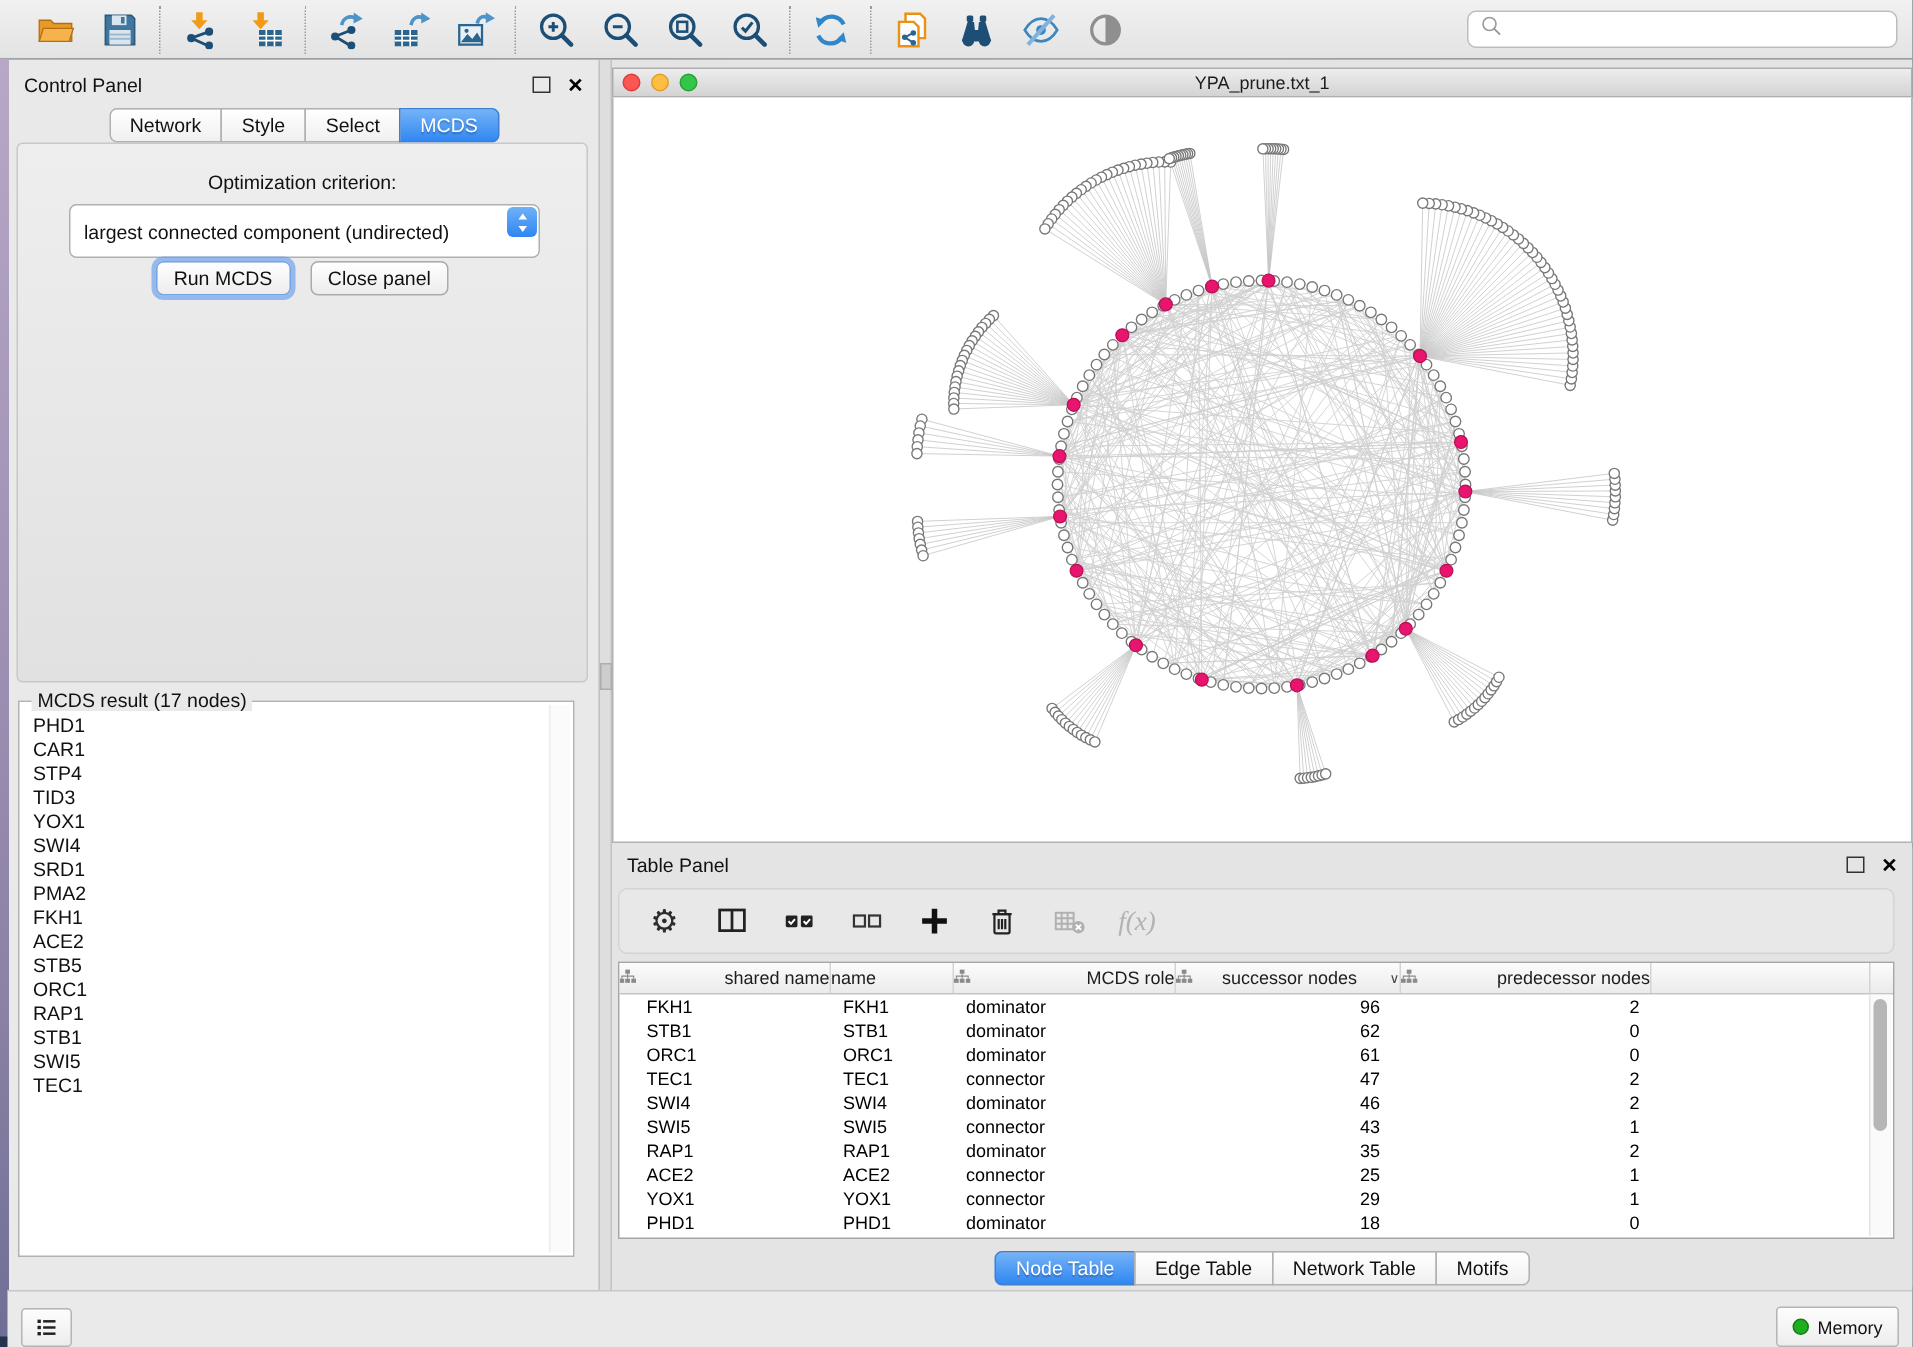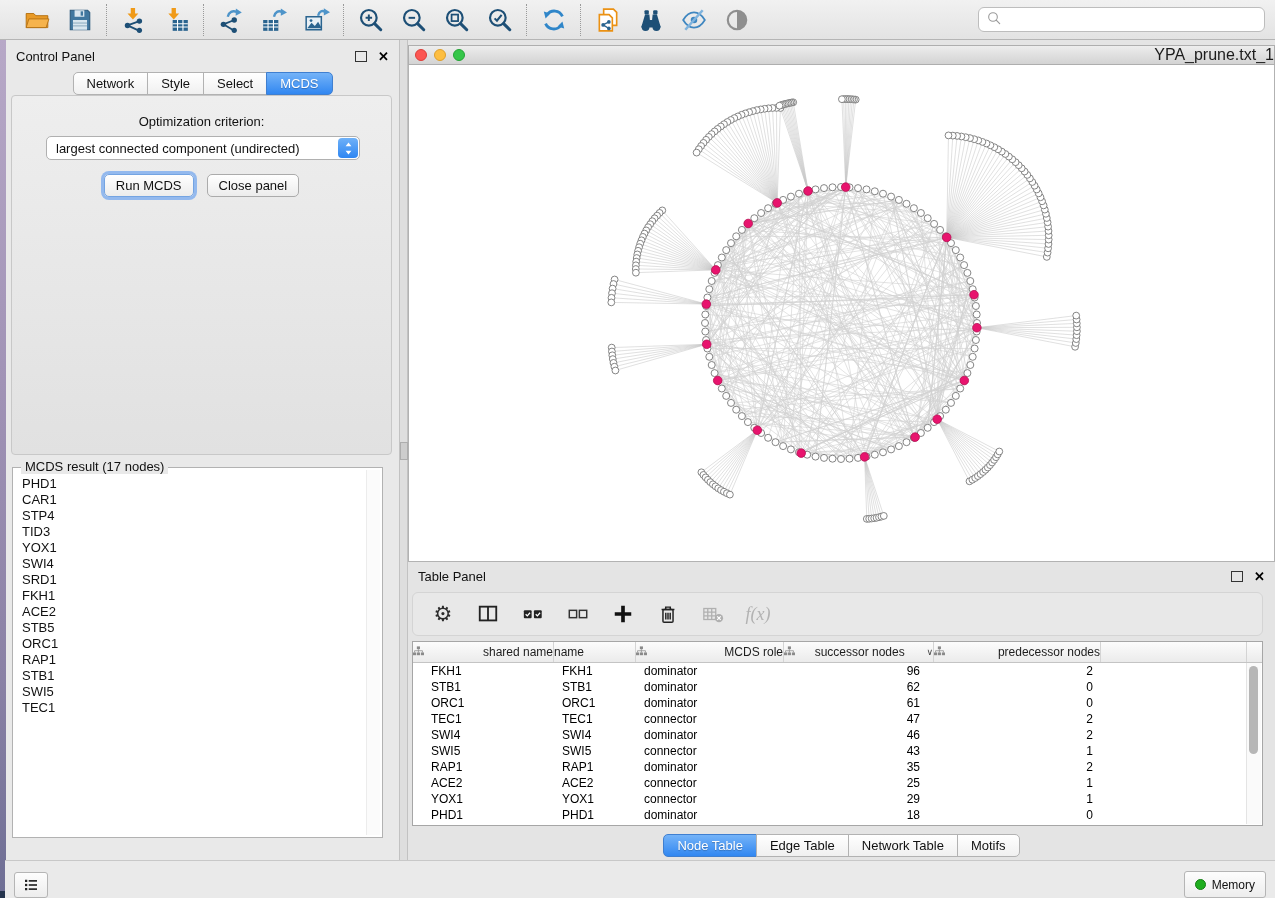--- a/index.html
+++ b/index.html
@@ -36,21 +36,21 @@
   .seg-btn{height:21px;padding:0 13px;font-size:13px;display:flex;align-items:center;color:#111;
     background:linear-gradient(#ffffff,#f0f0f0);border:1px solid #b2b2b2;margin-left:-1px;cursor:default;}
   .seg-btn.first{border-radius:5px 0 0 5px;margin-left:0;}
   .seg-btn.last{border-radius:0 5px 5px 0;}
   .seg-btn.selected{background:linear-gradient(#74b3f8,#3187f1);color:#fff;border-color:#3f7fd0;
     text-shadow:0 1px 1px rgba(0,0,0,.25);}
   .cp-tabs{position:absolute;top:32px;left:50%;transform:translateX(-50%);}
   .cp-card{position:absolute;top:55px;left:5px;width:381px;height:360px;box-sizing:border-box;
     background:linear-gradient(#eeeeee,#e1e1e1);border:1px solid #c8c8c8;border-radius:4px;}
   .opt-label{margin-top:18px;text-align:center;font-size:13px;}
-  .dropdown{position:absolute;top:40px;left:34px;width:314px;height:24px;background:#fff;
+  .dropdown{position:absolute;top:40px;left:34px;width:314px;height:36px;background:#fff;
     border:1px solid #b0b0b0;border-radius:5px;box-sizing:border-box;display:flex;align-items:center;
     padding-left:9px;font-size:13px;}
   .dd-stepper{position:absolute;right:1px;top:1px;width:20px;height:20px;border-radius:4px;
     background:linear-gradient(#6fb1f8,#2e86f2);display:flex;align-items:center;justify-content:center;}
   .btn-row{position:absolute;top:78px;width:100%;display:flex;justify-content:center;gap:13px;}
   .mac-btn{height:23px;padding:0 11px;font-size:13px;color:#111;font-family:"Liberation Sans",sans-serif;
     background:linear-gradient(#ffffff,#ececec);border:1px solid #ababab;border-radius:5px;}
   .mac-btn.focused{box-shadow:0 0 0 3px rgba(100,158,240,.65);border-color:#74a4e2;}
   .fieldset{position:absolute;top:427px;left:6px;width:371px;height:371px;box-sizing:border-box;
     border:1px solid #b2b2b2;background:#fff;}
@@ -63,21 +63,21 @@
   .v-split{width:9px;background:#dedede;border-left:1px solid #c2c2c2;border-right:1px solid #c2c2c2;
     position:relative;box-sizing:border-box;}
   .v-grip{position:absolute;top:402px;left:0px;width:6px;height:16px;background:#cdcdcd;border:1px solid #adadad;}
   
   .right-col{flex:1;position:relative;}
   .net-window{position:absolute;top:5px;left:0;width:867px;}
   .net-titlebar{height:20px;background:linear-gradient(#ededed,#d3d3d3);border:1px solid #aeaeae;
     display:flex;align-items:center;position:relative;box-sizing:border-box;}
   .traffic{display:flex;gap:7px;margin-left:6px;z-index:2;}
   .light{width:12px;height:12px;border-radius:50%;box-sizing:border-box;}
-  .net-title{position:absolute;left:0;right:0;text-align:right;font-size:16px;color:#1c1c1c;}
+  .net-title{position:absolute;left:0;right:0;text-align:center;font-size:12px;color:#1c1c1c;}
   .net-canvas{height:496px;background:#fff;border:1px solid #b2b2b2;border-top:none;position:relative;overflow:hidden;}
   
   .table-panel{position:absolute;top:525px;left:0;width:867px;height:293px;background:#e4e4e4;}
   .tp-title-row{height:22px;display:flex;align-items:center;padding:0 10px;font-size:13px;}
   .tp-toolbar{position:absolute;top:27px;left:4px;width:851px;height:44px;box-sizing:border-box;
     background:#e8e8e8;border:1px solid #d4d4d4;border-radius:6px;display:flex;align-items:center;
     gap:21px;padding:0 18px;}
   .tp-icon{width:24px;height:24px;display:inline-flex;align-items:center;justify-content:center;}
   .tp-icon svg{width:22px;height:22px;}
   .gear-char{font-family:"DejaVu Sans",sans-serif;font-size:21px;color:#2d2d2d;line-height:1;}
@@ -316,20 +316,21 @@
     <div class="fieldset">
       <span class="fs-legend">MCDS result (17 nodes)</span>
       <div class="result-list" id="result-list">
           <div>PHD1</div>
           <div>CAR1</div>
           <div>STP4</div>
           <div>TID3</div>
           <div>YOX1</div>
           <div>SWI4</div>
           <div>SRD1</div>
+          <div>PMA2</div>
           <div>FKH1</div>
           <div>ACE2</div>
           <div>STB5</div>
           <div>ORC1</div>
           <div>RAP1</div>
           <div>STB1</div>
           <div>SWI5</div>
           <div>TEC1</div>
         </div>
       <div class="list-scroll"></div>

